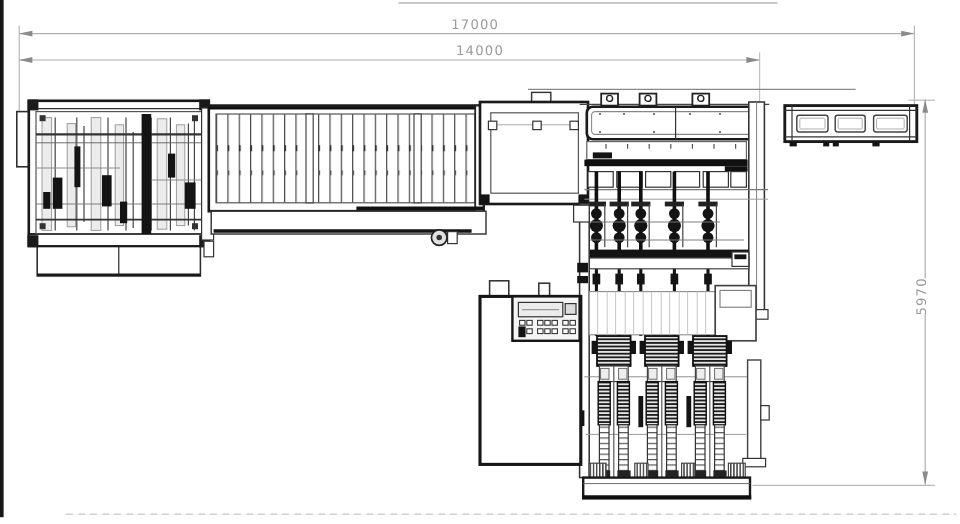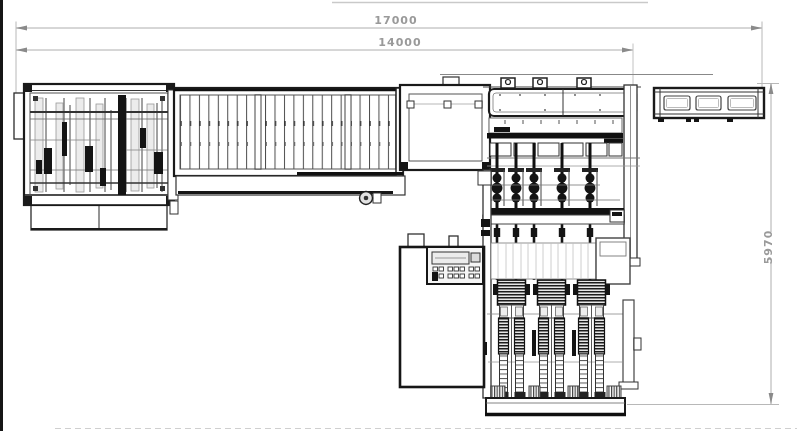--- a/index.html
+++ b/index.html
@@ -1,16 +1,16 @@
 <!DOCTYPE html>
 <html><head>
 <meta charset="utf-8">
 <style>
   html,body{margin:0;padding:0;background:#fff;width:800px;height:437px;overflow:hidden;}
-  #stage{position:relative;width:800px;height:437px;background:#ffffff;font-weight:bold;}
+  #stage{position:relative;width:800px;height:437px;background:#ffffff;}
   svg{display:block;}
   text.dim{font-family:"DejaVu Sans",sans-serif;font-size:11px;fill:#9a9a9a;letter-spacing:1px;}
 </style>
 </head>
 <body>
 
 <div id="stage">
 <svg width="800" height="437" viewBox="0 0 800 437" xmlns="http://www.w3.org/2000/svg">
   <defs>
     <pattern id="slats" x="180" y="95" width="9.45" height="74" patternUnits="userSpaceOnUse">

